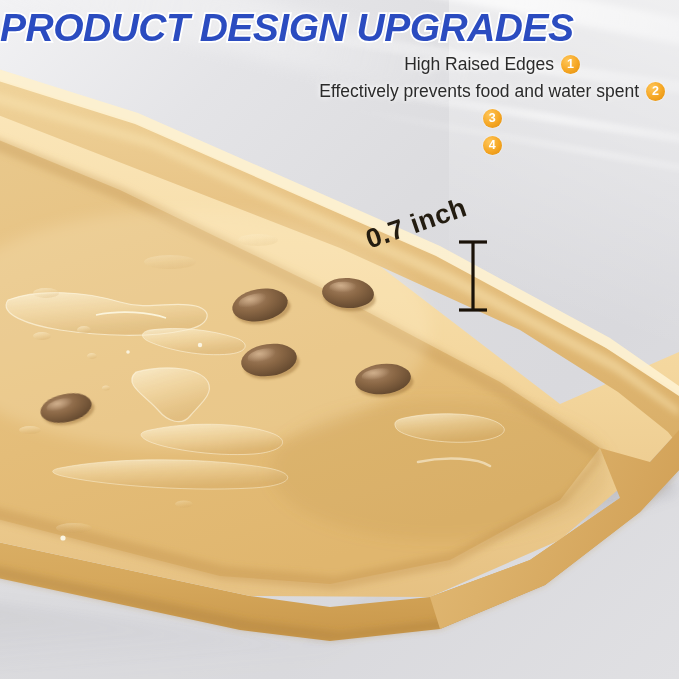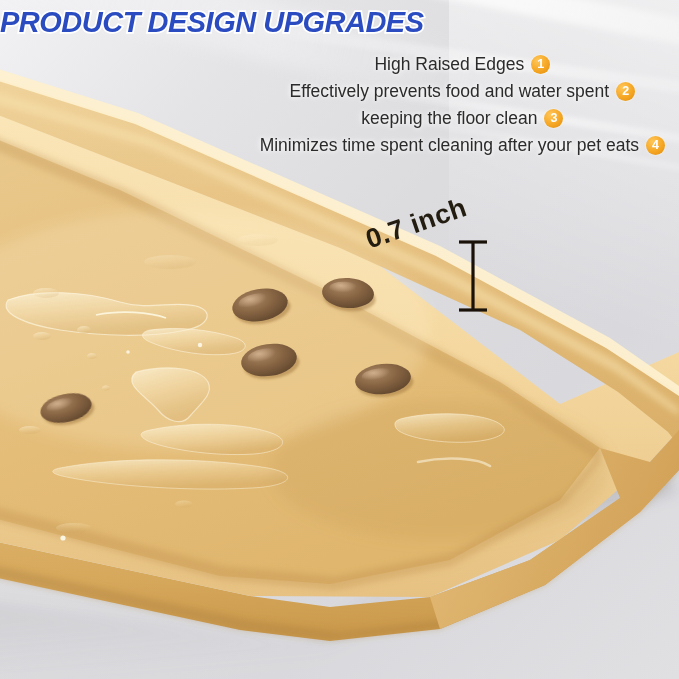--- a/index.html
+++ b/index.html
@@ -47,22 +47,22 @@
   }
   .vshade{
     position:absolute;right:0;top:0;width:230px;height:420px;
     background:linear-gradient(200deg,rgba(255,255,255,.55),rgba(255,255,255,0) 70%);
     pointer-events:none;
   }
 
   
   #title{
     position:absolute;left:0;top:6px;width:543px;
-    text-align:left;
-    font-size:29px;
+    text-align:right;
+    font-size:39px;
     font-weight:bold;
     font-style:italic;
     letter-spacing:-0.5px;
     color:#2b4cc0;
     -webkit-text-stroke:3.5px #ffffff;
     paint-order:stroke fill;
     text-shadow:0 1px 0 rgba(255,255,255,.9);
     white-space:nowrap;
     user-select:none;
   }
@@ -368,26 +368,24 @@
       <span class="feature-text">High Raised Edges</span>
       <span class="badge">1</span>
     </div>
 
     <div class="feature">
       <span class="feature-text">Effectively prevents food and water spent</span>
       <span class="badge">2</span>
     </div>
 
     <div class="feature">
-      <span class="feature-text">keeping the floor clean</span>
       <span class="badge">3</span>
     </div>
 
     <div class="feature">
-      <span class="feature-text">Minimizes time spent cleaning after your pet eats</span>
       <span class="badge">4</span>
     </div>
 
   </div>
 
   <div id="dim-label">0.7 inch</div>
 
   <svg id="dim-bar" width="36" height="80" viewBox="0 0 36 80">
     <line x1="4" y1="6" x2="32" y2="6" stroke="#1a1208" stroke-width="3.2"></line>
     <line x1="18" y1="6" x2="18" y2="74" stroke="#1a1208" stroke-width="3.2"></line>

